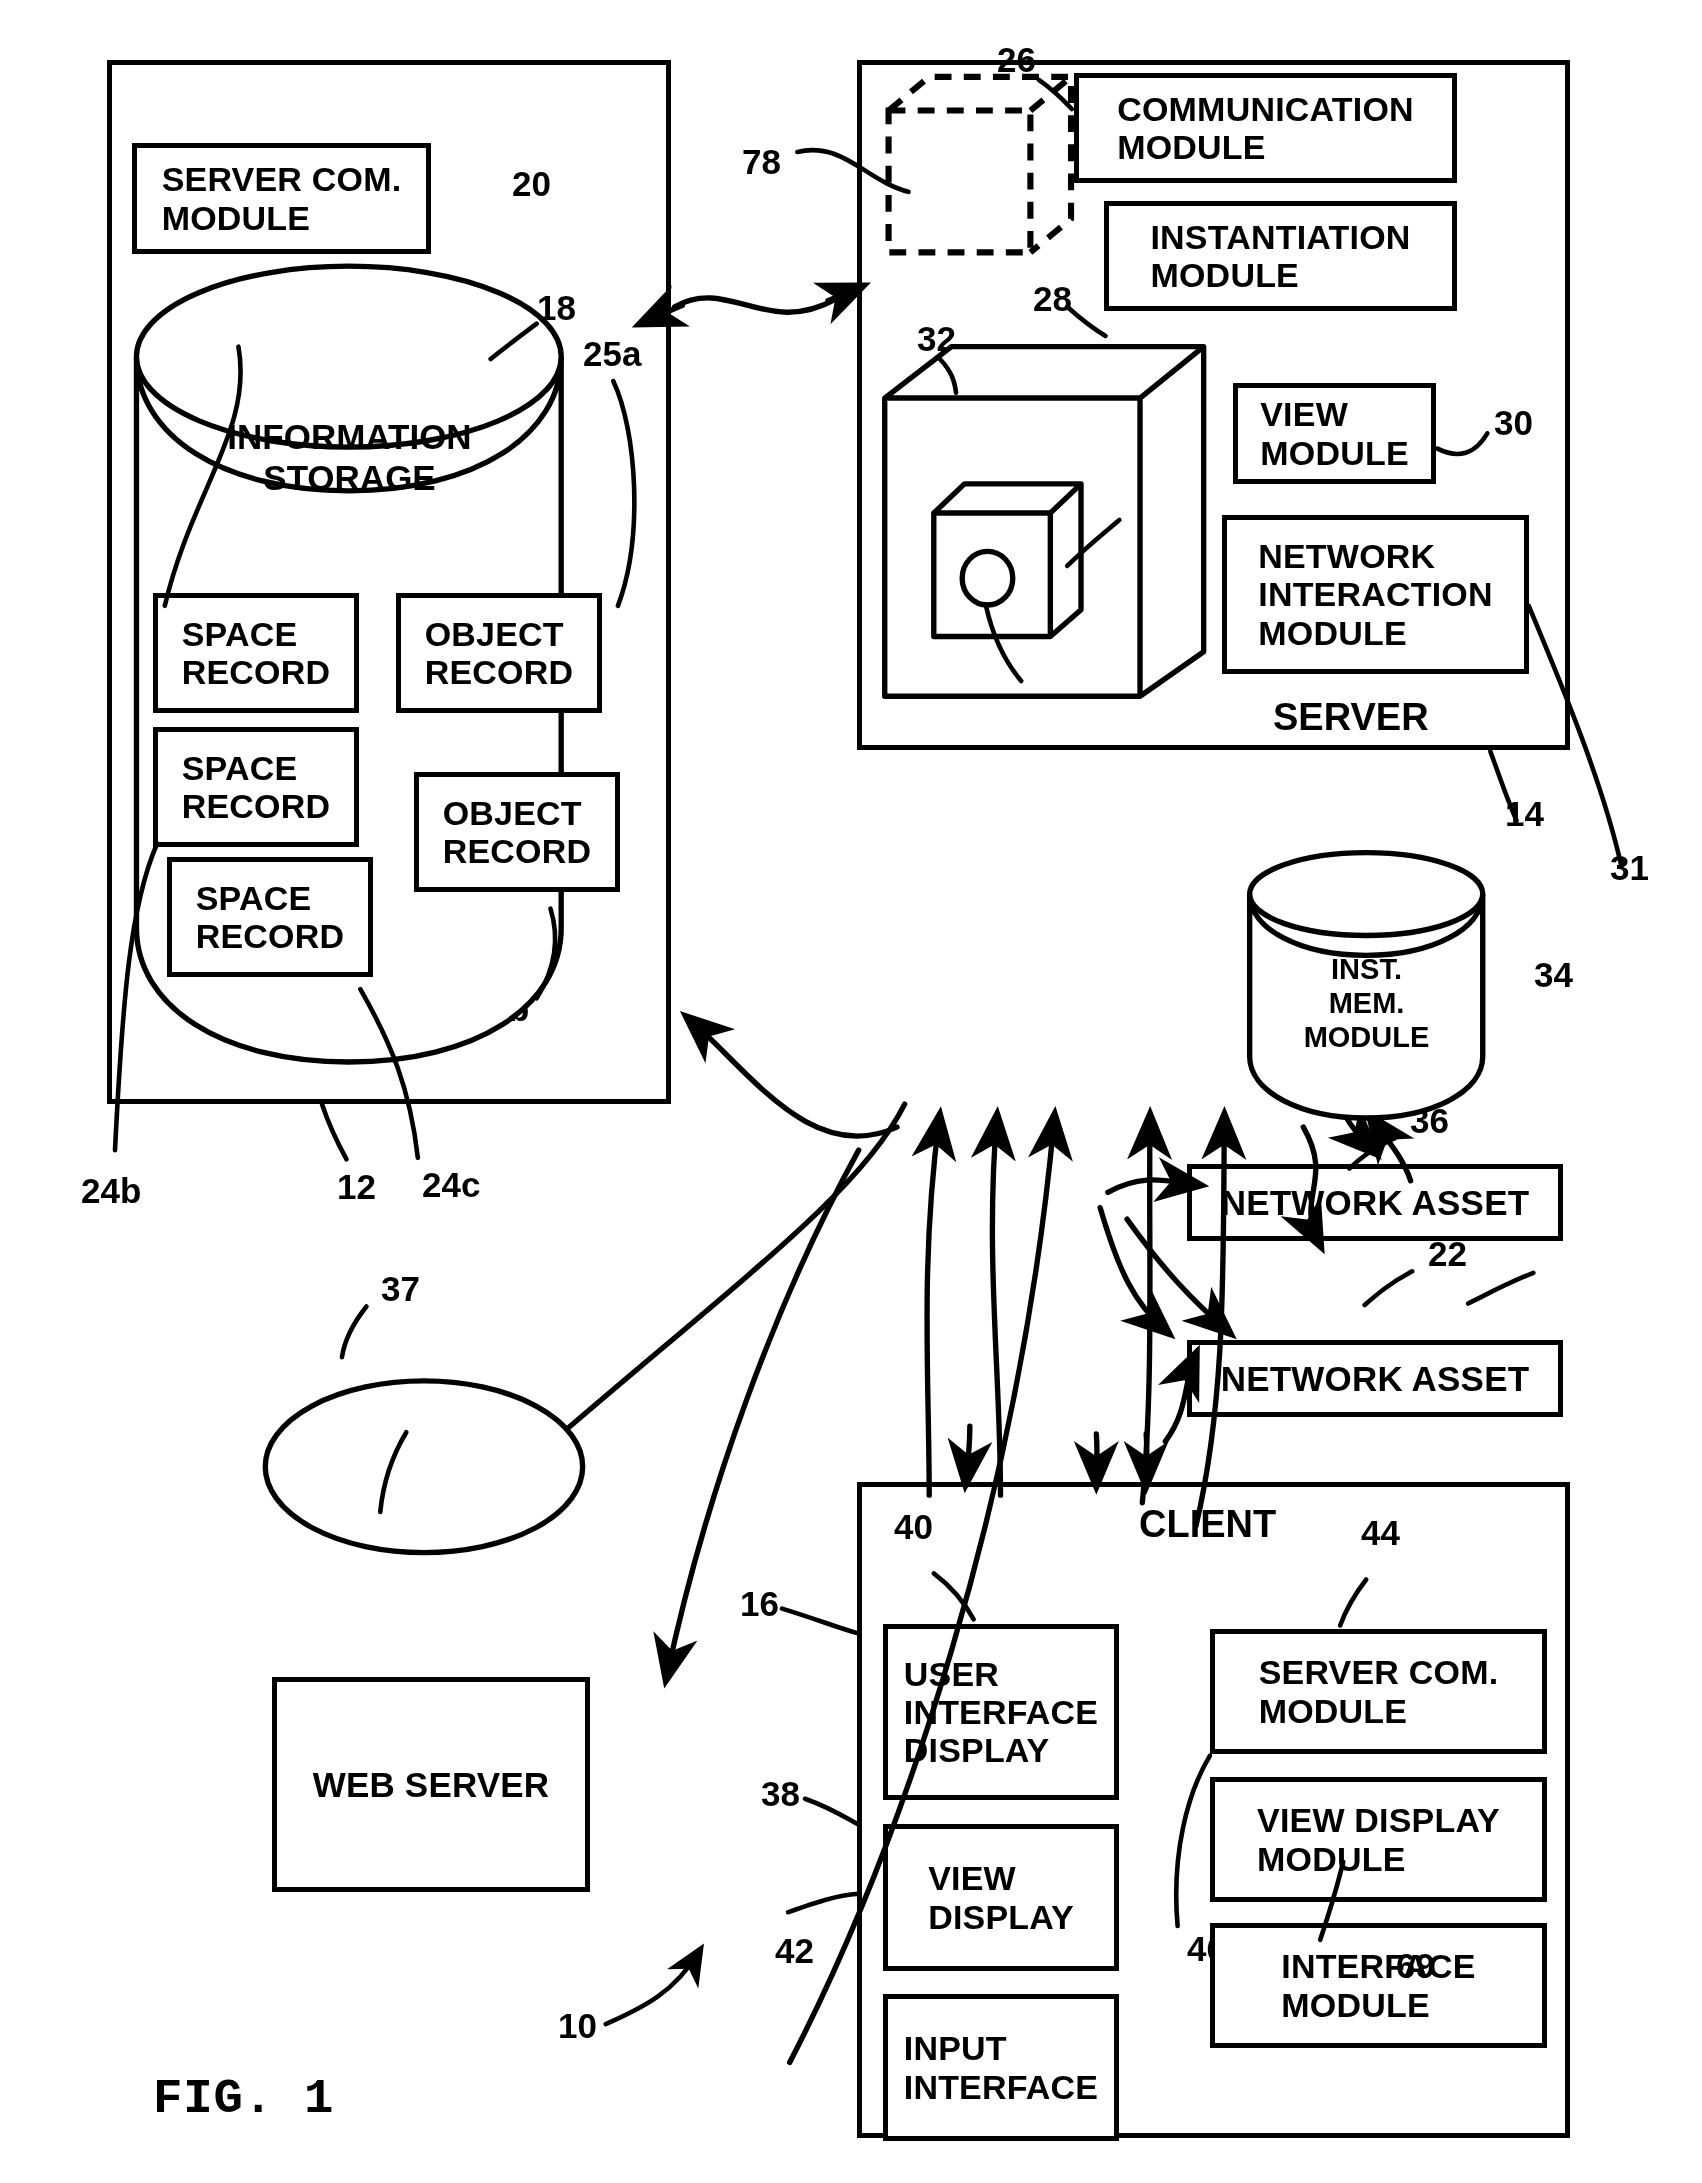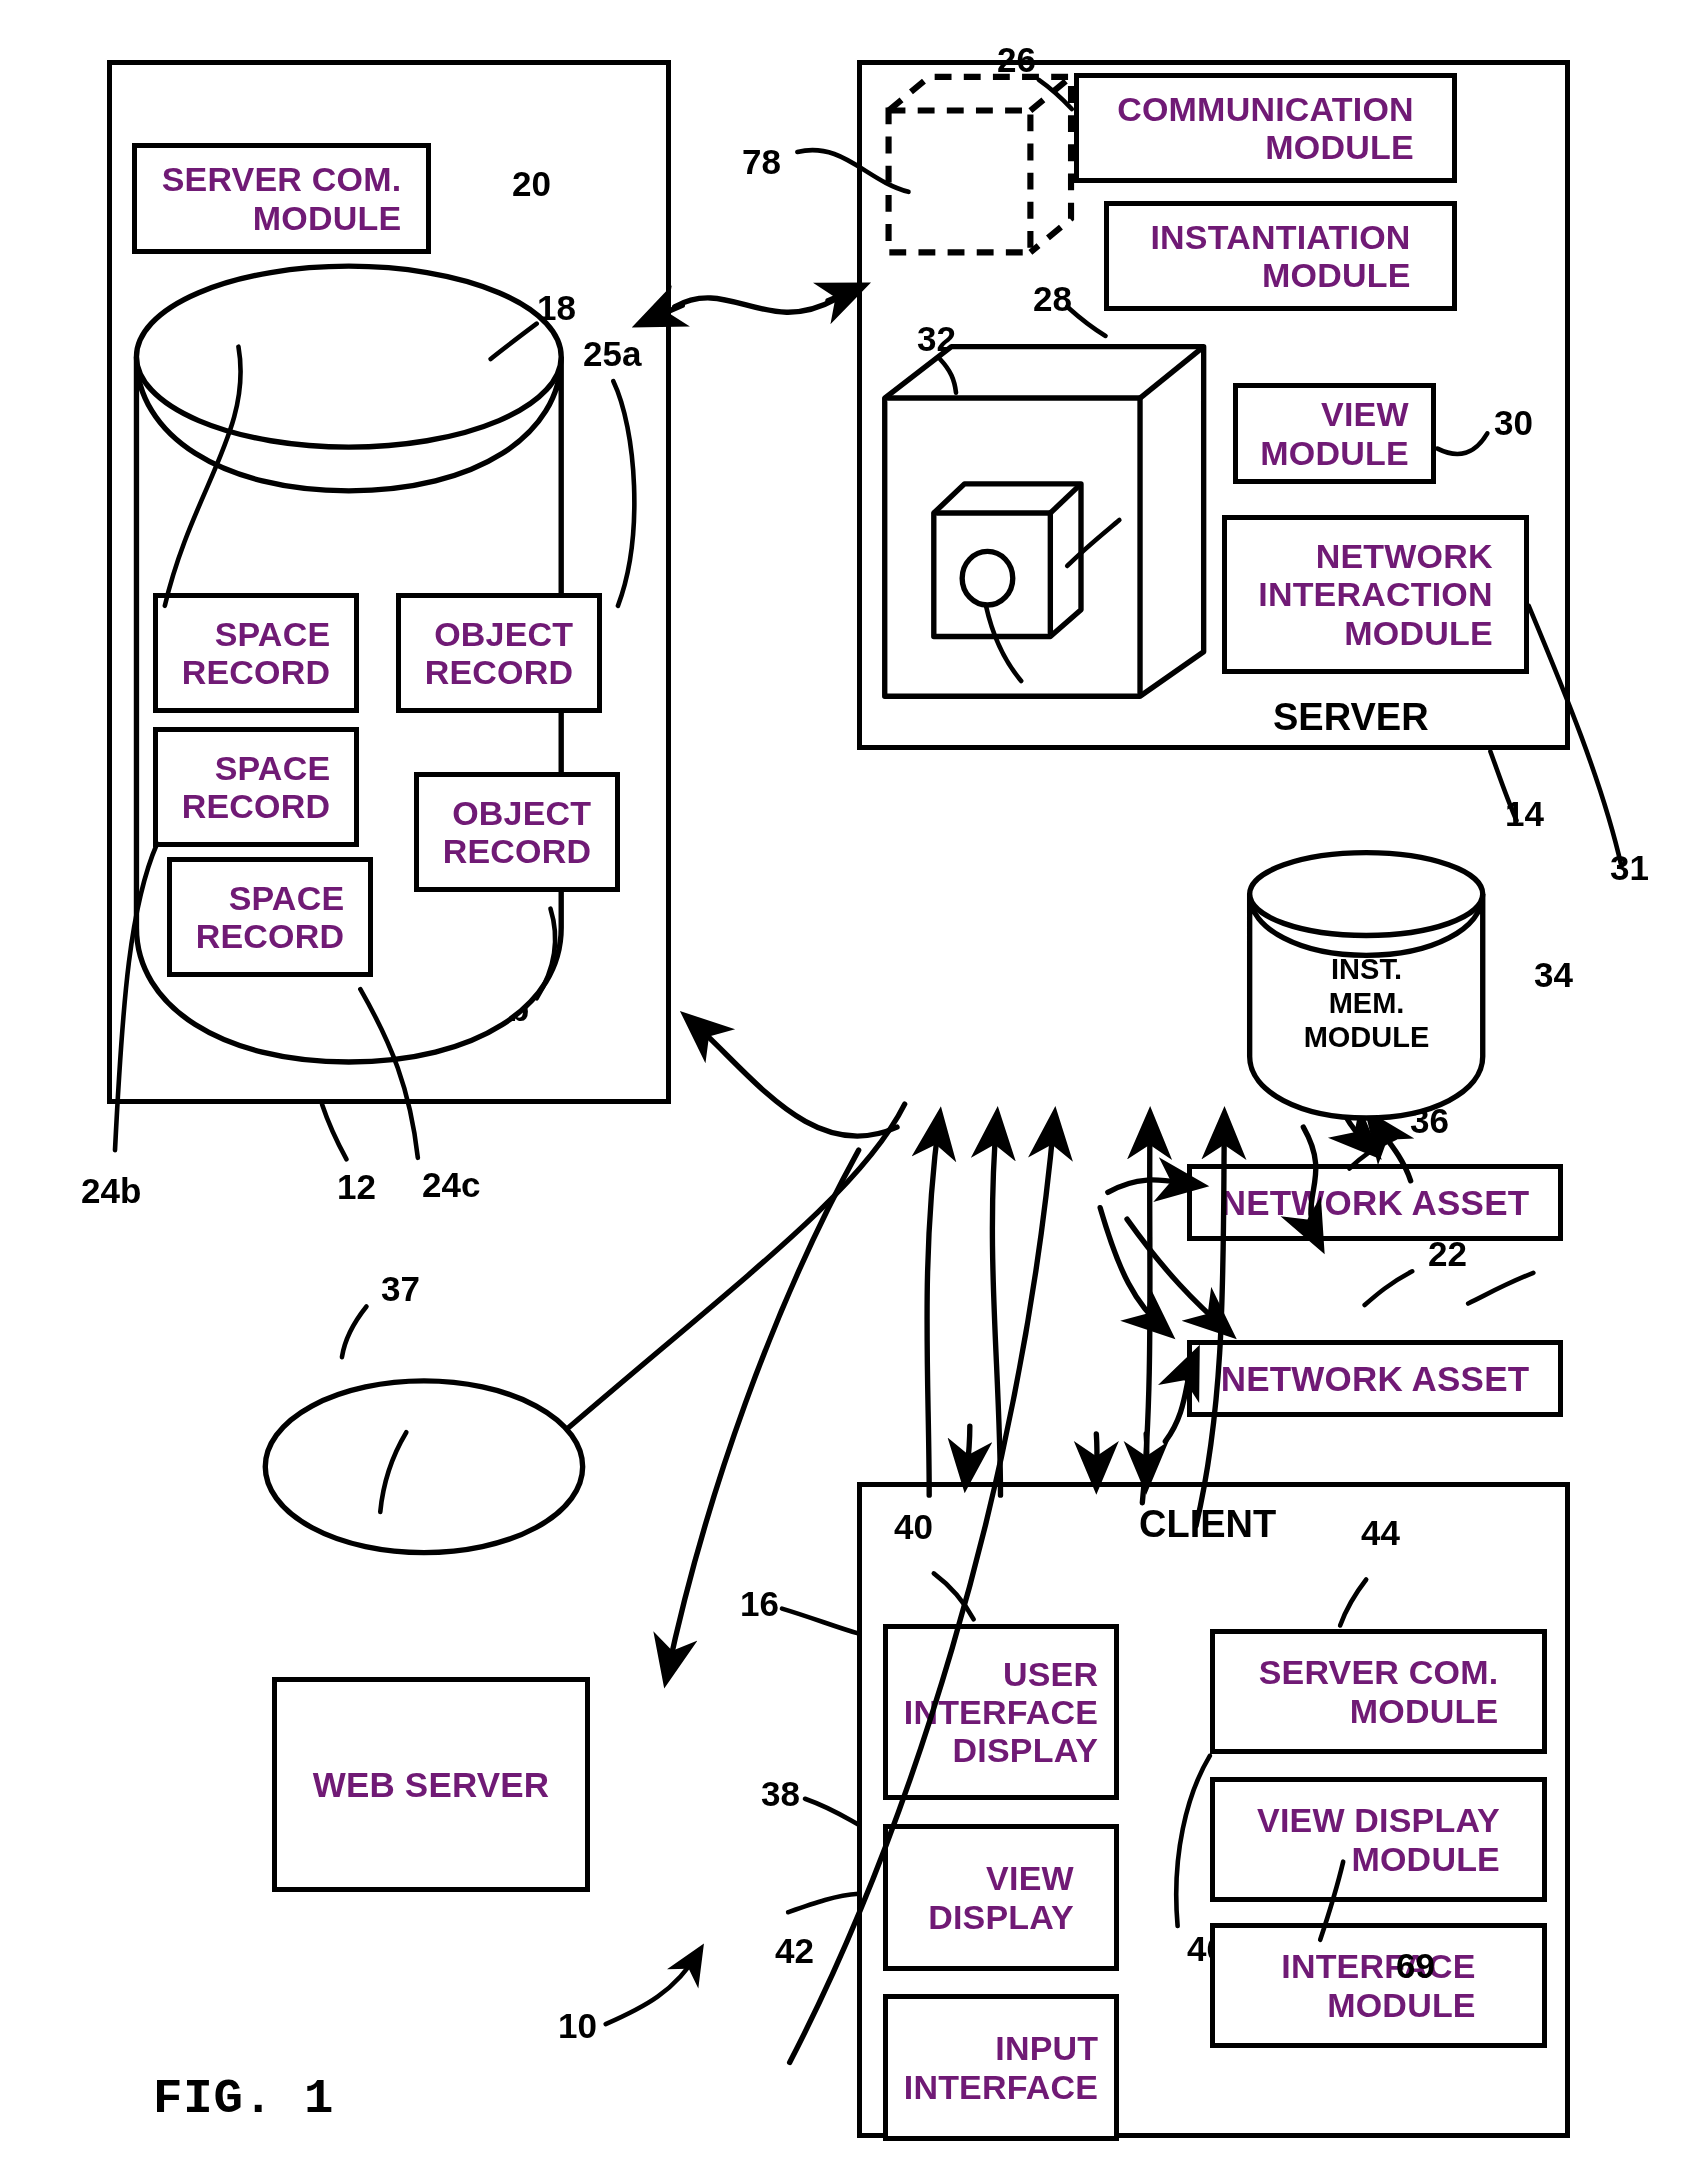--- a/index.html
+++ b/index.html
@@ -18,23 +18,23 @@
   }
   
   .box {
     position: absolute;
     box-sizing: border-box;
     border: 5.4px solid #000;
     background: #fff;
     display: flex;
     align-items: center;
     justify-content: center;
-    text-align: right;
+    text-align: left;
     line-height: 1.12;
-    color: #701a75;
+    color: #000000;
     font-weight: 700;
     letter-spacing: 0.2px;
   }
   .container {
     position: absolute;
     box-sizing: border-box;
     border: 5.4px solid #000;
     background: #fff;
   }
   .label {
@@ -147,20 +147,22 @@
   </div>
   <div class="num" style="left:512px; top:166px;">20</div>
 
   <svg class="svglayer zabove" viewBox="0 0 2220 2847" style="z-index:2;">
     <g fill="#fff" stroke="#000" stroke-width="7">
       <path d="M178 465 C178 568, 290 640, 455 640 C620 640, 732 568, 732 465
                L732 1210 C732 1313, 620 1385, 455 1385 C290 1385, 178 1313, 178 1210 Z"></path>
       <ellipse cx="455" cy="465" rx="277" ry="118"></ellipse>
     </g>
   </svg>
+  <div class="label" style="left:137px; top:416px; width:425px; text-align:center; font-size:35px; white-space:pre-line; line-height:1.18; z-index:3;">INFORMATION
+STORAGE</div>
 
   <div class="box" style="left:153px; top:593px; width:206px; height:120px; font-size:34px; z-index:3;">
     <span class="twoline">SPACE
 RECORD</span>
   </div>
   <div class="box" style="left:396px; top:593px; width:206px; height:120px; font-size:34px; z-index:3;">
     <span class="twoline">OBJECT
 RECORD</span>
   </div>
   <div class="box" style="left:153px; top:727px; width:206px; height:120px; font-size:34px; z-index:3;">

